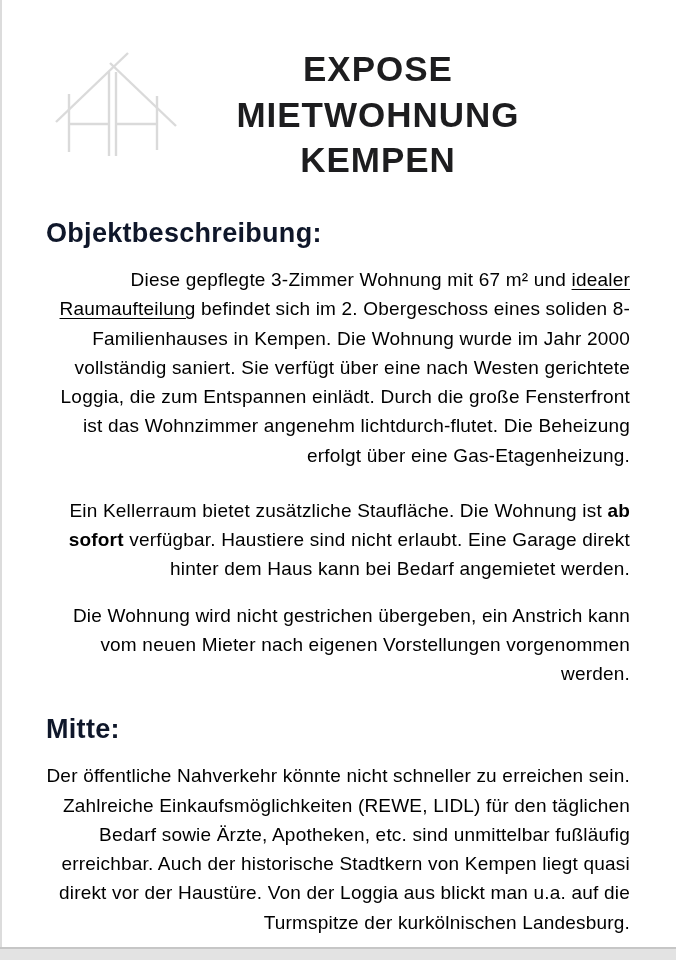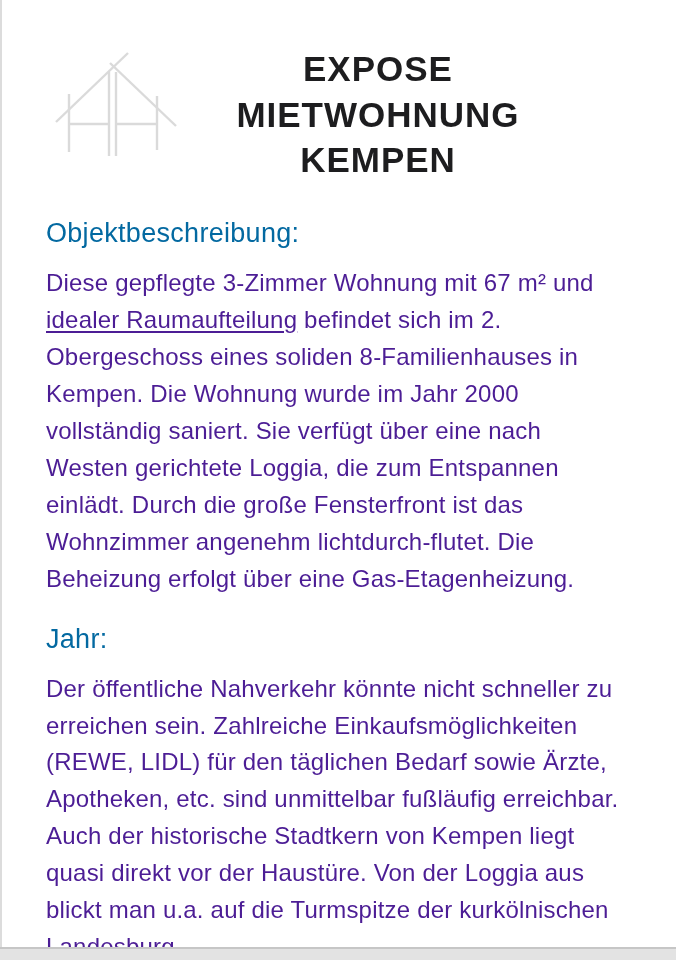--- a/index.html
+++ b/index.html
@@ -29,32 +29,33 @@
     font-weight: 700;
     letter-spacing: 1px;
     line-height: 1.3;
     color: #1d1d1f;
   }
   .content {
     padding: 0 46px;
   }
   .section-heading {
     font-size: 27px;
-    font-weight: 400;
+    font-weight: 700;
     letter-spacing: 0.3px;
-    color: #0369a1;
+    color: #0f172a;
     margin: 26px 0 16px 0;
   }
   .para {
-    font-size: 24px;
+    font-size: 19px;
     line-height: 1.54;
     letter-spacing: 0.2px;
     max-width: 588px;
     margin: 0 0 17px 0;
-    color: #4c1d95;
+    color: #000000;
+    text-align: right;
   }
   .para .seg-bold { font-weight: 700; }
   .para .seg-underline {
     text-decoration: underline;
     text-underline-offset: 3px;
   }
   
   .sec-0 .para-1 { margin-top: 26px; }
   .bottom-band {
     position: absolute; left: 0; bottom: 0;
@@ -85,20 +86,22 @@
     <div>EXPOSE</div>
     <div>MIETWOHNUNG</div>
     <div>KEMPEN</div>
   </div>
 </div>
 
 <div class="content" id="content">
     <section class="sec-0">
       <h2 class="section-heading">Objektbeschreibung:</h2>
       <p class="para para-0"><span class="seg">Diese gepflegte 3-Zimmer Wohnung mit 67 m² und </span><span class="seg-underline">idealer Raumaufteilung</span><span class="seg"> befindet sich im 2. Obergeschoss eines soliden 8-Familienhauses in Kempen. Die Wohnung wurde im Jahr 2000 vollständig saniert. Sie verfügt über eine nach Westen gerichtete Loggia, die zum Entspannen einlädt. Durch die große Fensterfront ist das Wohnzimmer angenehm lichtdurch-flutet. Die Beheizung erfolgt über eine Gas-Etagenheizung.</span></p>
+      <p class="para para-1"><span class="seg">Ein Kellerraum bietet zusätzliche Staufläche. Die Wohnung ist </span><span class="seg-bold">ab sofort</span><span class="seg"> verfügbar. Haustiere sind nicht erlaubt. Eine Garage direkt hinter dem Haus kann bei Bedarf angemietet werden.</span></p>
+      <p class="para para-3"><span class="seg">Die Wohnung wird nicht gestrichen übergeben, ein Anstrich kann vom neuen Mieter nach eigenen Vorstellungen vorgenommen werden.</span></p>
     </section>
     <section class="sec-1">
-      <h2 class="section-heading">Jahr:</h2>
+      <h2 class="section-heading">Mitte:</h2>
       <p class="para para-0"><span class="seg">Der öffentliche Nahverkehr könnte nicht schneller zu erreichen sein. Zahlreiche Einkaufsmöglichkeiten (REWE, LIDL) für den täglichen Bedarf sowie Ärzte, Apotheken, etc. sind unmittelbar fußläufig erreichbar. Auch der historische Stadtkern von Kempen liegt quasi direkt vor der Haustüre. Von der Loggia aus blickt man u.a. auf die Turmspitze der kurkölnischen Landesburg.</span></p>
     </section>
   </div>
 
 <div class="bottom-band" style="background: rgb(227, 227, 227); border-top-color: rgb(198, 198, 198);"></div>
 
 </body></html>

